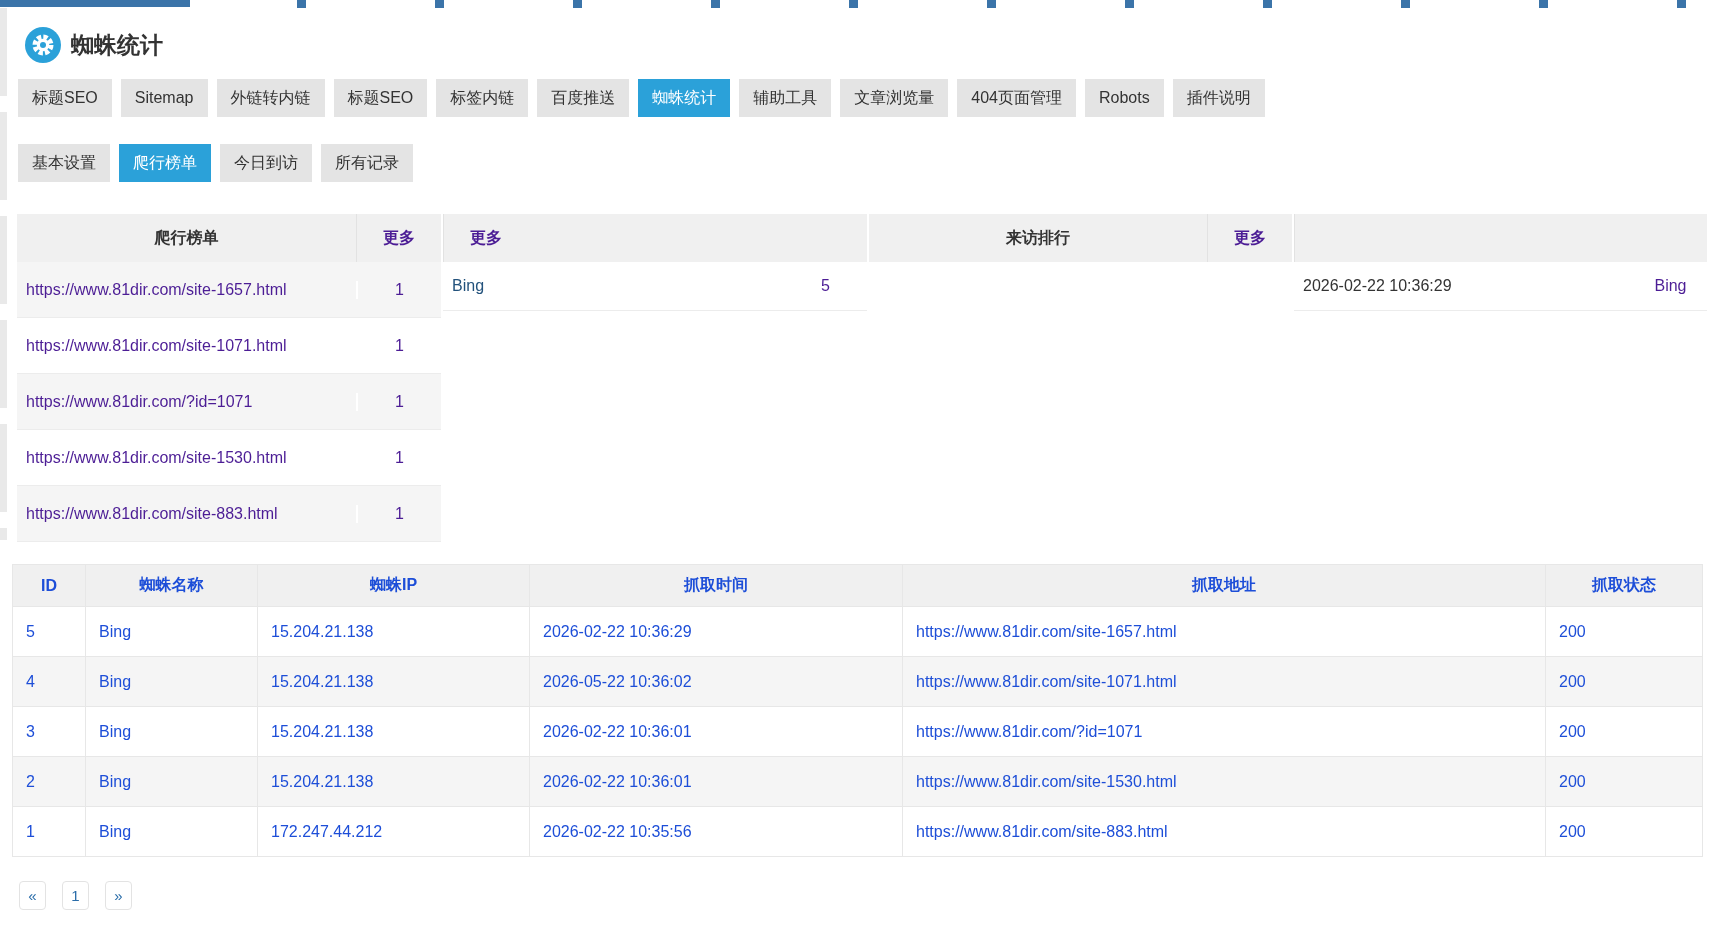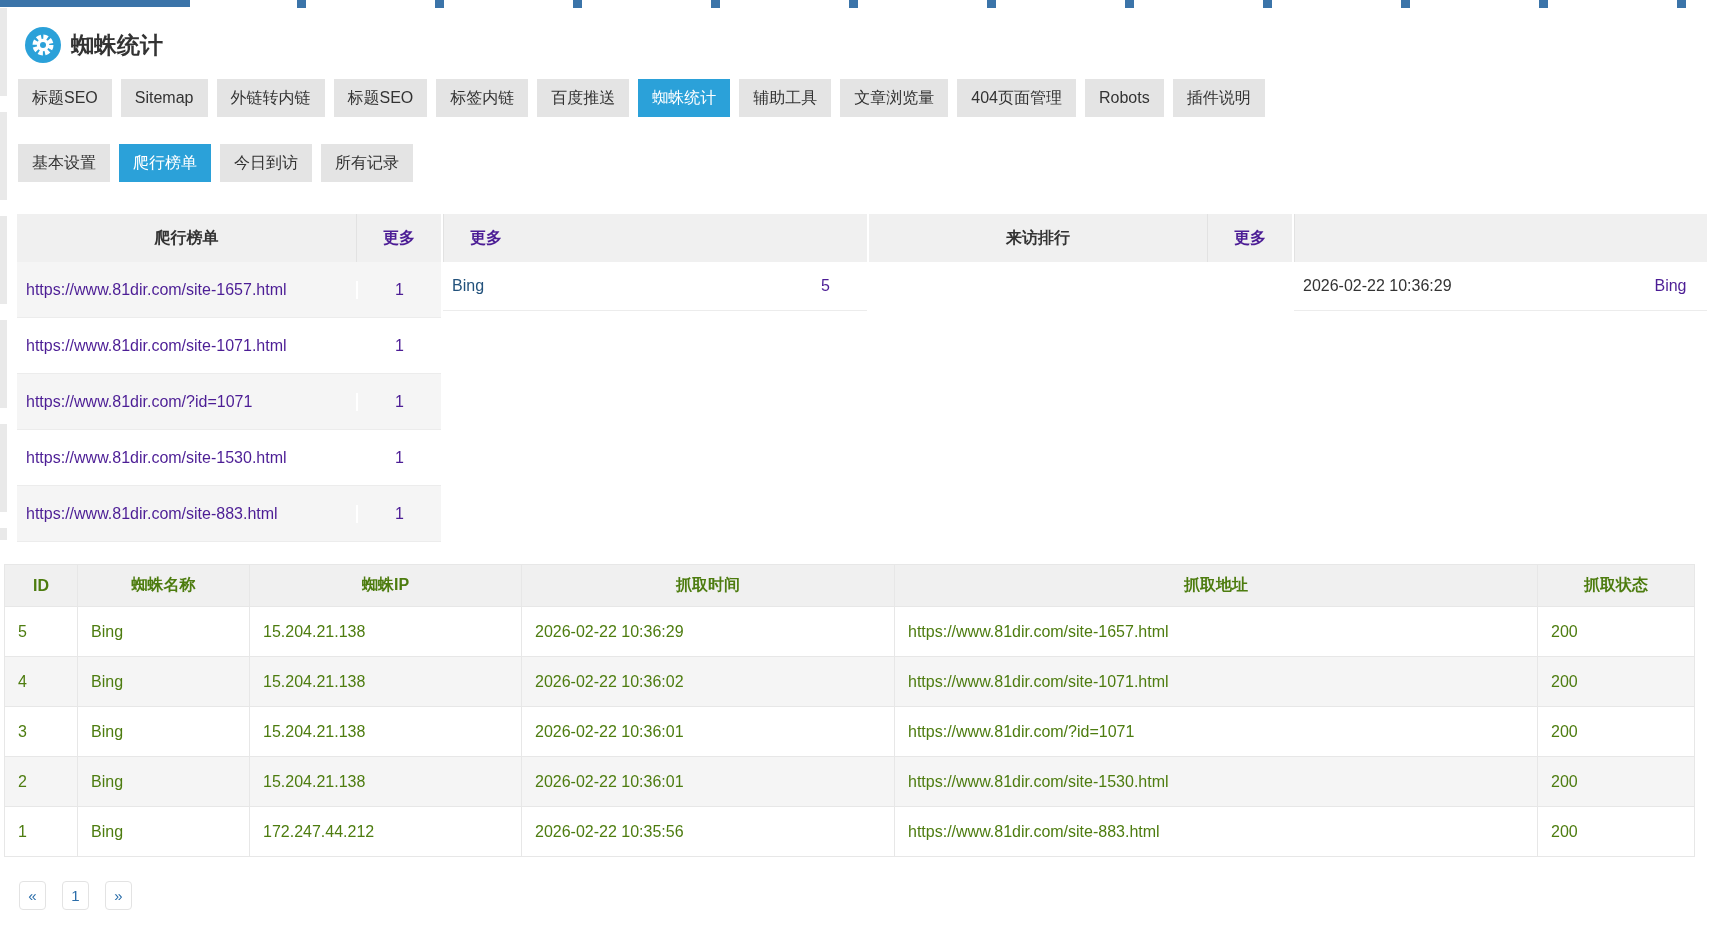--- a/index.html
+++ b/index.html
@@ -43,22 +43,22 @@
   .panel:nth-child(1) .panel-row { height:56px; }
   .panel-row { height:49px; }
   .panel:nth-child(1) .panel-row:nth-child(even) { background:#f5f5f5; }
   .row-label { flex:1; padding-left:9px; white-space:nowrap; overflow:hidden; }
   .row-count { width:85px; border-left:2px solid #fff; text-align:center; }
   .panel:nth-child(4) .row-count { width:75px; }
   .c-link { color:#4c1d95; cursor:pointer; }
   .c-darklink { color:#23527c; cursor:pointer; }
   .c-text { color:#333; }
   
-  .records { position:absolute; left:4px; top:564px; width:1690px;
-    border-collapse:collapse; font-size:16px; color:#4d7c0f; table-layout:fixed; }
+  .records { position:absolute; left:12px; top:564px; width:1690px;
+    border-collapse:collapse; font-size:16px; color:#1d4ed8; table-layout:fixed; }
   .records th { background:#f0f0f0; border:1px solid #e7e7e7; height:42px;
     font-weight:bold; text-align:center; padding:0; }
   .records td { border:1px solid #e7e7e7; height:50px; padding:0 6px 0 13px;
     text-align:left; white-space:nowrap; overflow:hidden; background:#fff; }
   .records tbody tr:nth-child(even) td { background:#f5f5f5; }
   
   .pagination { position:absolute; left:19px; top:881px; display:flex; gap:16px; }
   .page-btn { min-width:27px; height:29px; padding:0 8px; background:#fff;
     border:1px solid #e3e3e3; border-radius:4px; color:#2a6da9; font-size:15px;
     display:flex; align-items:center; justify-content:center; cursor:pointer; }
@@ -198,21 +198,21 @@
       <td>Bing</td>
       <td>15.204.21.138</td>
       <td>2026-02-22 10:36:29</td>
       <td>https://www.81dir.com/site-1657.html</td>
       <td>200</td>
     </tr>
     <tr>
       <td>4</td>
       <td>Bing</td>
       <td>15.204.21.138</td>
-      <td>2026-02-22 10:36:02</td>
+      <td>2026-05-22 10:36:02</td>
       <td>https://www.81dir.com/site-1071.html</td>
       <td>200</td>
     </tr>
     <tr>
       <td>3</td>
       <td>Bing</td>
       <td>15.204.21.138</td>
       <td>2026-02-22 10:36:01</td>
       <td>https://www.81dir.com/?id=1071</td>
       <td>200</td>

